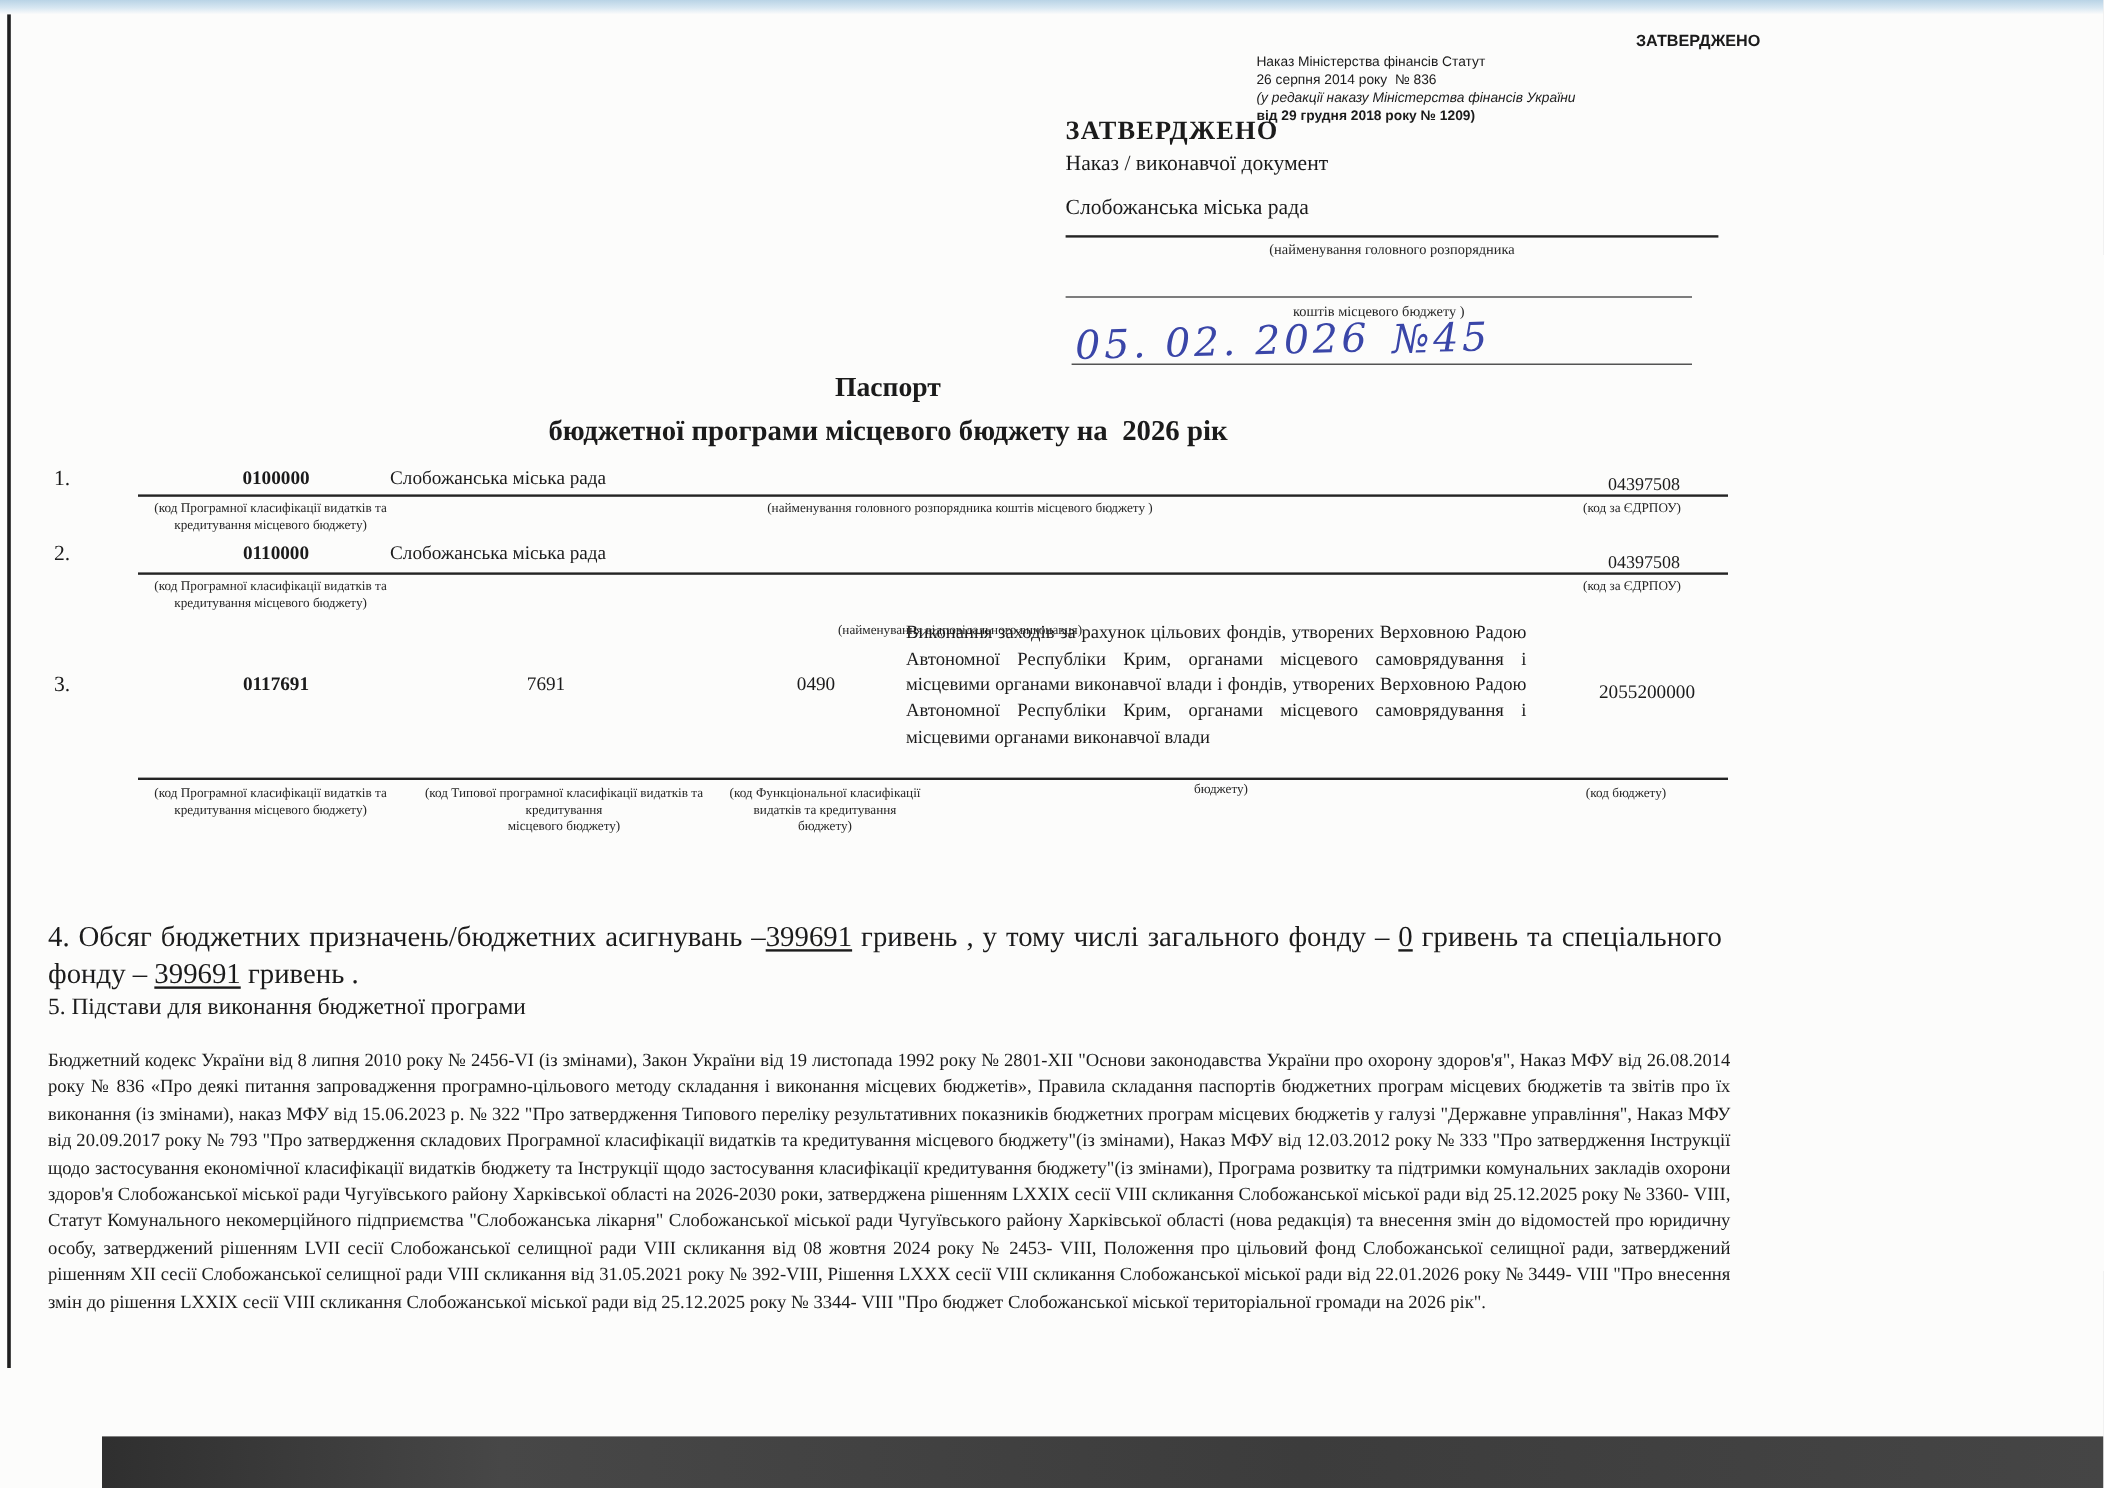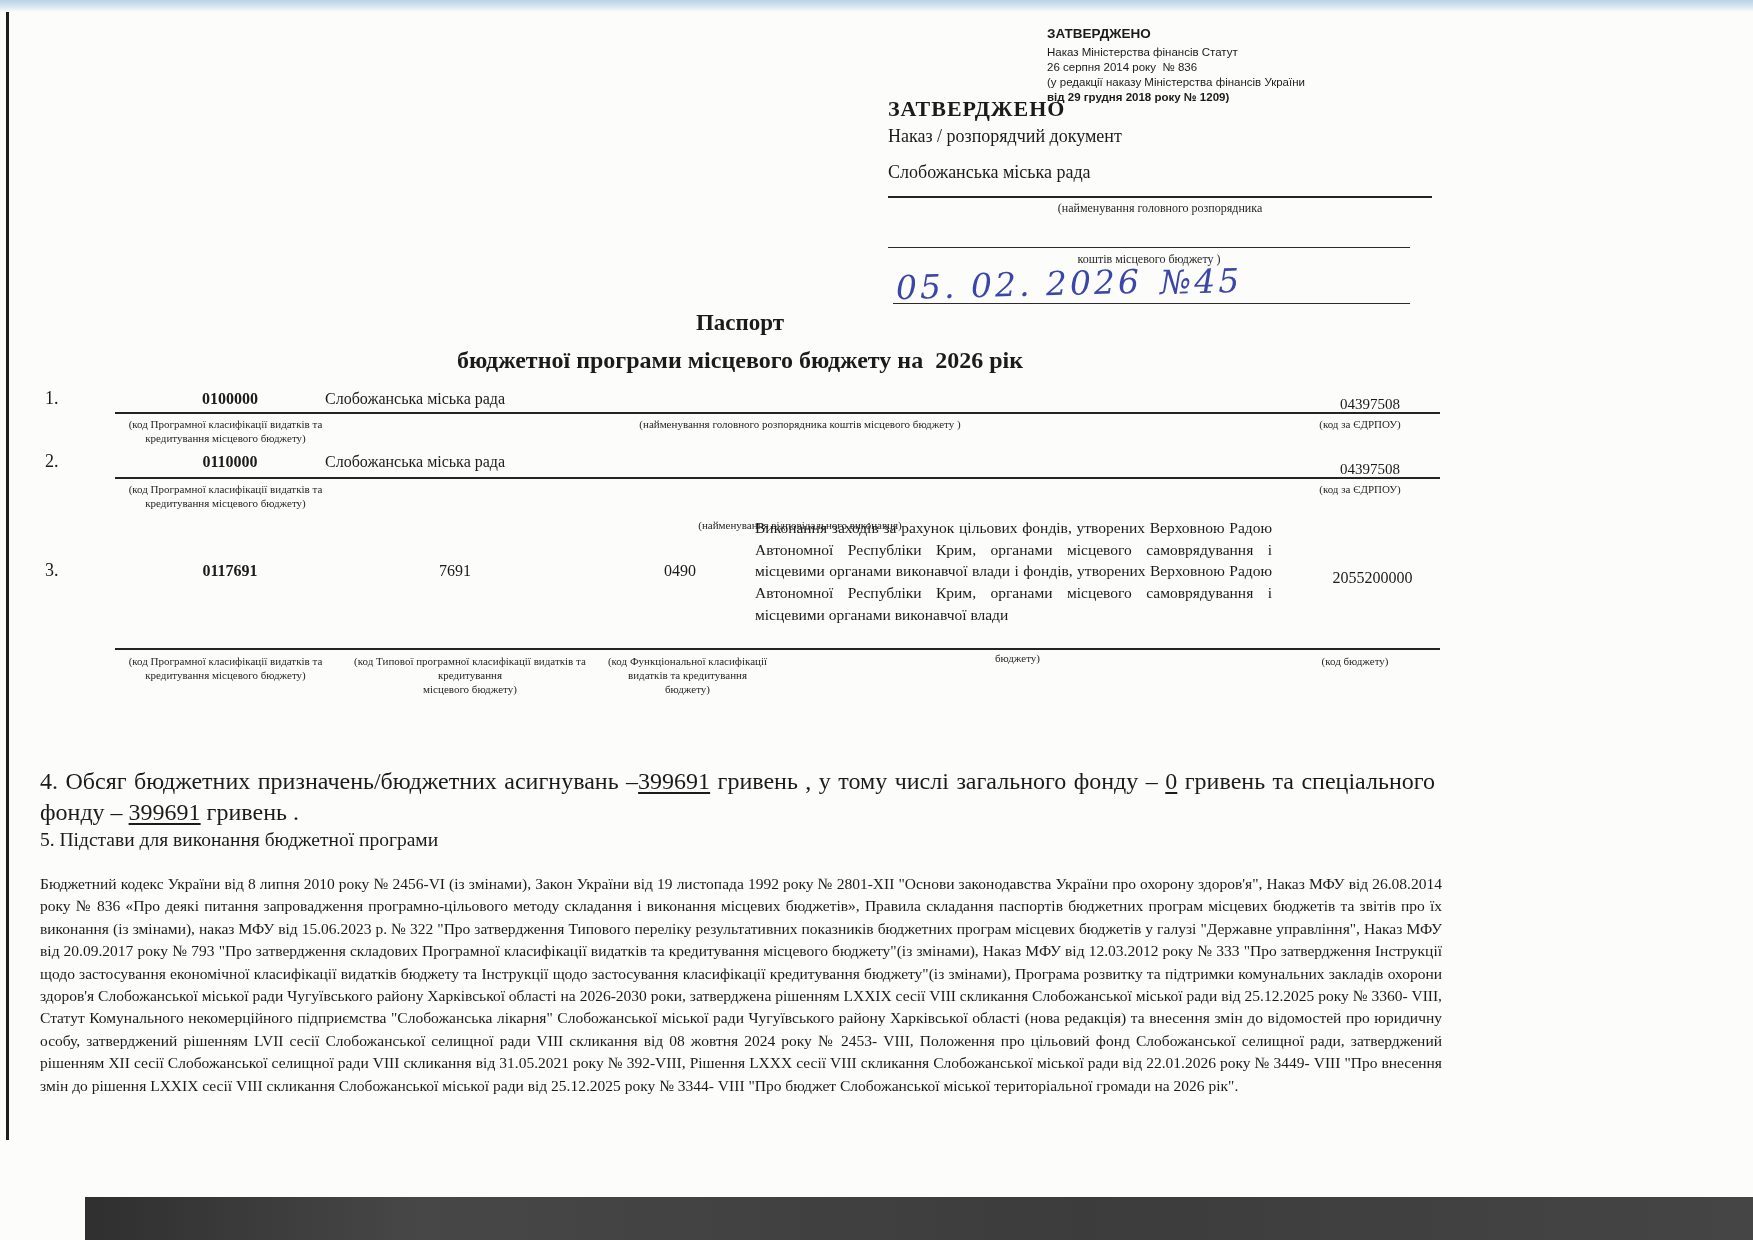--- a/index.html
+++ b/index.html
@@ -1,20 +1,20 @@
 <!DOCTYPE html>
 <html><head>
 <meta charset="utf-8">
 <style>
   html,body{margin:0;padding:0;background:#e8e8e8;}
   .page{position:relative;width:1753px;height:1240px;background:#fcfcfb;overflow:hidden;
         font-family:"Liberation Serif","DejaVu Serif",serif;color:#1b1b1b;}
   .abs{position:absolute;}
   .sans{font-family:"Liberation Sans","DejaVu Sans",sans-serif;}
-  .b{font-weight:bold;}
+  .b{font-weight:bold;text-align:right;}
   .ctr{text-align:center;}
   .caption{font-size:11px;line-height:14px;color:#262626;text-align:center;}
   .hline{border-top:2px solid #242424;height:0;}
   .thinline{border-top:1.5px solid #2a2a2a;height:0;}
   .just{text-align:justify;}
   .num-amt{text-decoration:underline;text-underline-offset:3px;}
   .handw{color:#3a46a8;font-style:italic;font-family:"DejaVu Serif",serif;
          font-size:33px;letter-spacing:3px;transform:rotate(-1.5deg);}
   .prewrap{white-space:pre-wrap;}
   
@@ -30,26 +30,26 @@
 <div class="page">
 
   <div class="abs scan-top"></div>
   <div class="abs scan-left"></div>
   <div class="abs scan-bottom"></div>
 
   <div class="abs sans" style="left:1047px;top:26px;width:420px;">
     <div class="b" style="font-size:13.5px;margin-bottom:4px;">ЗАТВЕРДЖЕНО</div>
     <div style="font-size:11.5px;line-height:15px;">Наказ Міністерства фінансів Статут</div>
     <div class="prewrap" style="font-size:11.5px;line-height:15px;">26 серпня 2014 року  № 836</div>
-    <div style="font-size:11.5px;line-height:15px;">(у редакції наказу Міністерства фінансів України</div>
+    <div style="font-size:11.5px;line-height:15px;font-style:italic;">(у редакції наказу Міністерства фінансів України</div>
     <div style="font-size:11.5px;line-height:15px;font-weight:bold;">від 29 грудня 2018 року № 1209)</div>
   </div>
 
   <div class="abs b" style="left:888px;top:96px;font-size:22px;letter-spacing:1px;">ЗАТВЕРДЖЕНО</div>
-  <div class="abs" style="left:888px;top:126px;font-size:18px;">Наказ / розпорядчий документ</div>
+  <div class="abs" style="left:888px;top:126px;font-size:18px;">Наказ / виконавчої документ</div>
   <div class="abs" style="left:888px;top:162px;font-size:18px;">Слобожанська міська рада</div>
 
   <div class="abs hline" style="left:888px;top:196px;width:544px;"></div>
   <div class="abs caption" style="left:888px;top:201px;width:544px;font-size:12px;">(найменування головного розпорядника</div>
 
   <div class="abs thinline" style="left:888px;top:247px;width:522px;"></div>
   <div class="abs caption" style="left:888px;top:252px;width:522px;font-size:12px;">коштів місцевого бюджету )</div>
 
   <div class="abs handw" style="left:896px;top:265px;">05. 02. 2026</div>
   <div class="abs handw" style="left:1160px;top:262px;">№45</div>

